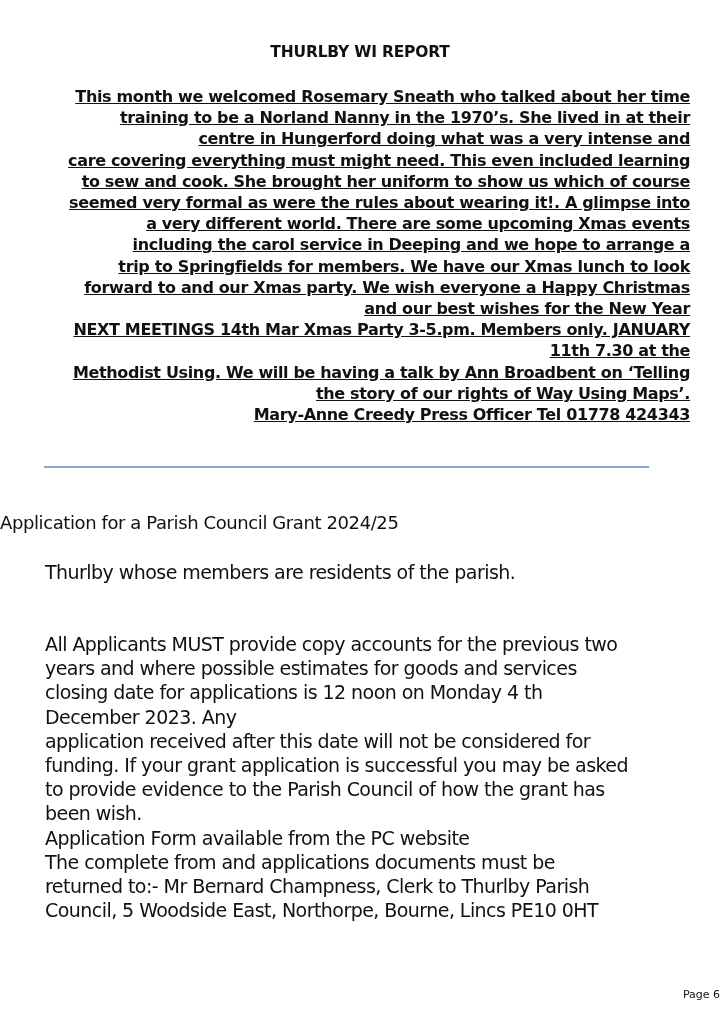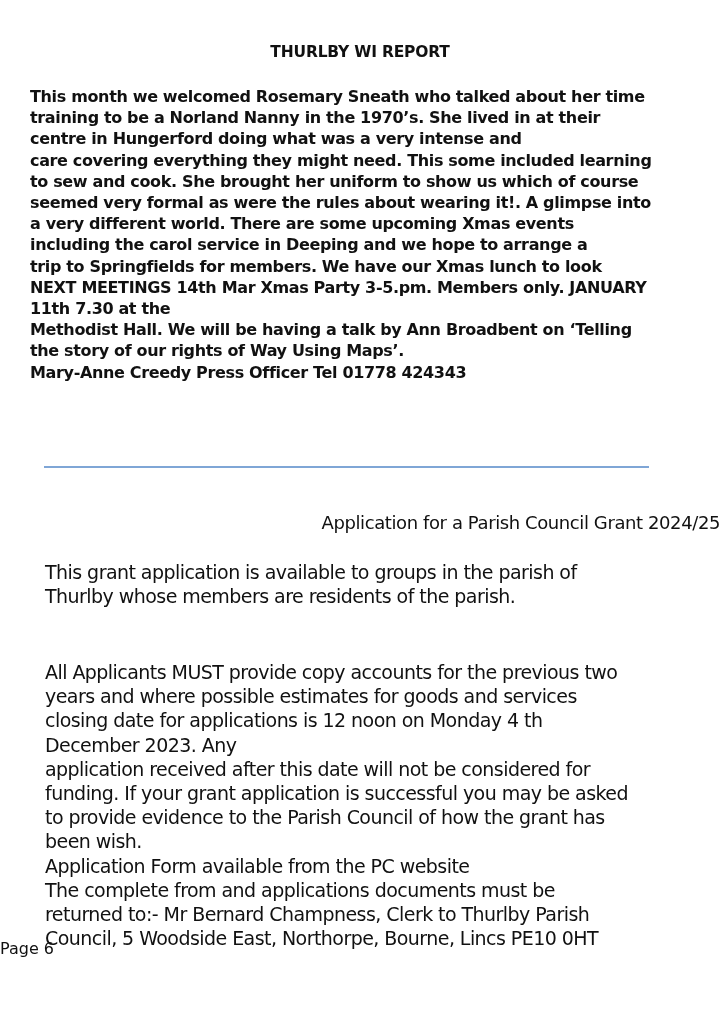--- a/index.html
+++ b/index.html
@@ -1,56 +1,57 @@
 <!DOCTYPE html>
 <html><head>
 <meta charset="utf-8">
 <style>
   html, body { margin: 0; padding: 0; background: #ffffff; }
   body { width: 720px; height: 1024px; position: relative; overflow: hidden; color: #111111; font-family: "DejaVu Sans", sans-serif; }
   .page { position: absolute; left: 0; top: 0; width: 720px; height: 1024px; }
   .wi-title { position: absolute; top: 43px; left: 0; width: 720px; text-align: center; font-size: 15.5px; font-weight: bold; letter-spacing: -0.2px; }
-  .wi-body { position: absolute; top: 86px; left: 30px; width: 660px; text-align: left; font-size: 16px; font-weight: bold; line-height: 21.2px; letter-spacing: -0.35px; }
+  .wi-body { position: absolute; top: 86px; left: 30px; width: 660px; text-align: right; font-size: 16px; font-weight: bold; line-height: 21.2px; letter-spacing: -0.35px; text-decoration: underline; }
   .wi-body div { white-space: nowrap; }
   .divider { position: absolute; top: 466px; left: 44px; width: 605px; height: 2px; background: #7fa6d6; }
-  .grant-title { position: absolute; top: 512px; left: 0; width: 720px; text-align: right; font-size: 18px; letter-spacing: -0.4px; }
+  .grant-title { position: absolute; top: 512px; left: 0; width: 720px; text-align: left; font-size: 18px; letter-spacing: -0.4px; }
   .grant-body { position: absolute; left: 45px; width: 660px; font-size: 19px; line-height: 24.2px; letter-spacing: -0.55px; }
   .grant-body div { white-space: nowrap; }
   .gb1 { top: 560px; }
-  .gb2 { top: 660px; }
-  .page-num { position: absolute; top: 939px; left: 0; width: 720px; text-align: left; font-size: 16px; }
+  .gb2 { top: 632px; }
+  .page-num { position: absolute; top: 988px; left: 0; width: 720px; text-align: right; font-size: 11px; }
 </style>
 </head>
 <body>
 
 <div class="page">
   <div class="wi-title">THURLBY WI REPORT</div>
   <div class="wi-body">
     <div>This month we welcomed Rosemary Sneath who talked about her time</div>
     <div>training to be a Norland Nanny in the 1970’s. She lived in at their</div>
     <div>centre in Hungerford doing what was a very intense and</div>
-    <div>care covering everything they might need. This some included learning</div>
+    <div>care covering everything must might need. This even included learning</div>
     <div>to sew and cook. She brought her uniform to show us which of course</div>
     <div>seemed very formal as were the rules about wearing it!. A glimpse into</div>
     <div>a very different world. There are some upcoming Xmas events</div>
     <div>including the carol service in Deeping and we hope to arrange a</div>
     <div>trip to Springfields for members. We have our Xmas lunch to look</div>
+    <div>forward to and our Xmas party. We wish everyone a Happy Christmas</div>
+    <div>and our best wishes for the New Year</div>
     <div>NEXT MEETINGS 14th Mar Xmas Party 3-5.pm. Members only. JANUARY</div>
     <div>11th 7.30 at the</div>
-    <div>Methodist Hall. We will be having a talk by Ann Broadbent on ‘Telling</div>
+    <div>Methodist Using. We will be having a talk by Ann Broadbent on ‘Telling</div>
     <div>the story of our rights of Way Using Maps’.</div>
     <div>Mary-Anne Creedy Press Officer Tel 01778 424343</div>
   </div>
 
   <div class="divider" style="background: rgb(127, 166, 214);"></div>
 
   <div class="grant-title">Application for a Parish Council Grant 2024/25</div>
 
   <div class="grant-body gb1">
-    <div>This grant application is available to groups in the parish of</div>
     <div>Thurlby  whose members are residents of the parish.</div>
   </div>
 
   <div class="grant-body gb2">
     <div>All Applicants MUST provide copy accounts for the previous two</div>
     <div>years and where possible estimates for goods and services</div>
     <div>closing date for applications is 12 noon on Monday 4 th</div>
     <div>December 2023. Any</div>
     <div>application received after this date will not be considered for</div>
     <div>funding. If your grant application is successful you may be asked</div>

